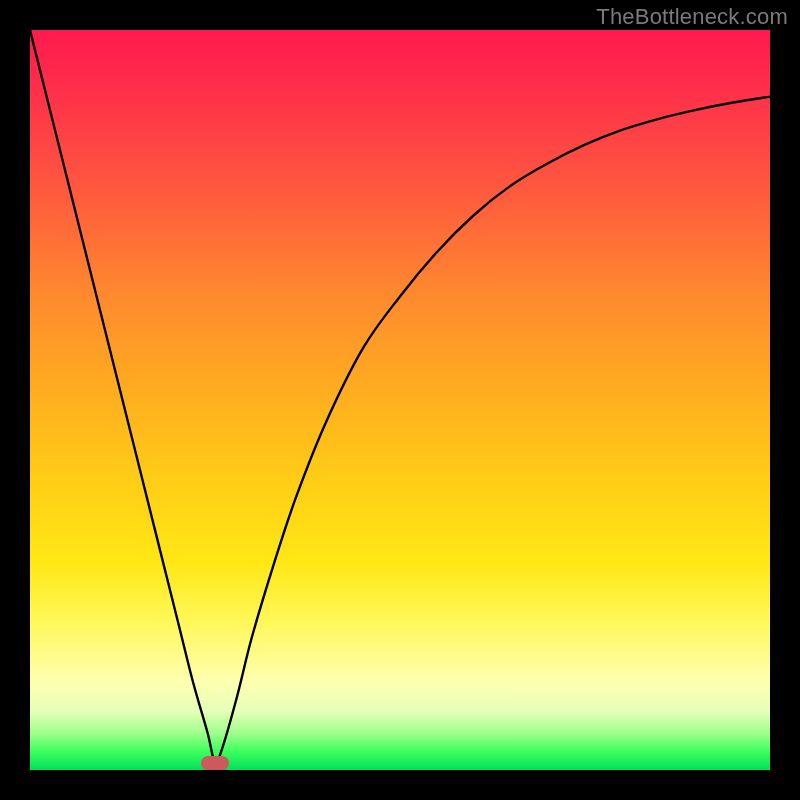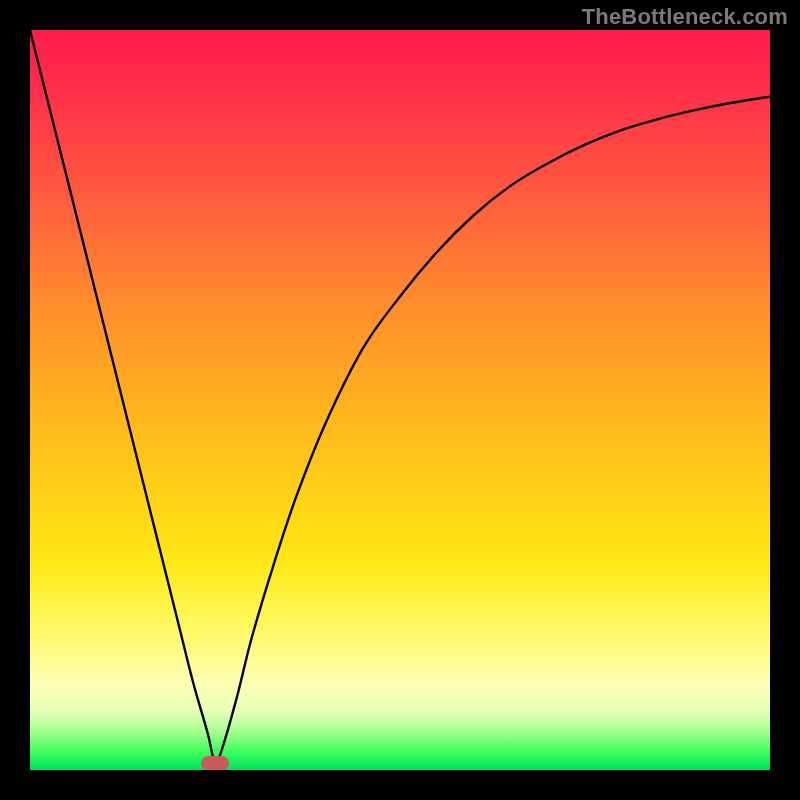--- a/index.html
+++ b/index.html
@@ -40,21 +40,21 @@
       #3dff5e 97.5%,
       #00e05a 100%
     );
   }
   .watermark {
     position: absolute;
     top: 4px;
     right: 12px;
     font-family: Arial, Helvetica, sans-serif;
     font-size: 22px;
-    font-weight: 700;
+    font-weight: 400;
     color: #7a7a7a;
     letter-spacing: 0.2px;
   }
   svg.curve {
     position: absolute;
     left: 0;
     top: 0;
     width: 740px;
     height: 740px;
     pointer-events: none;

